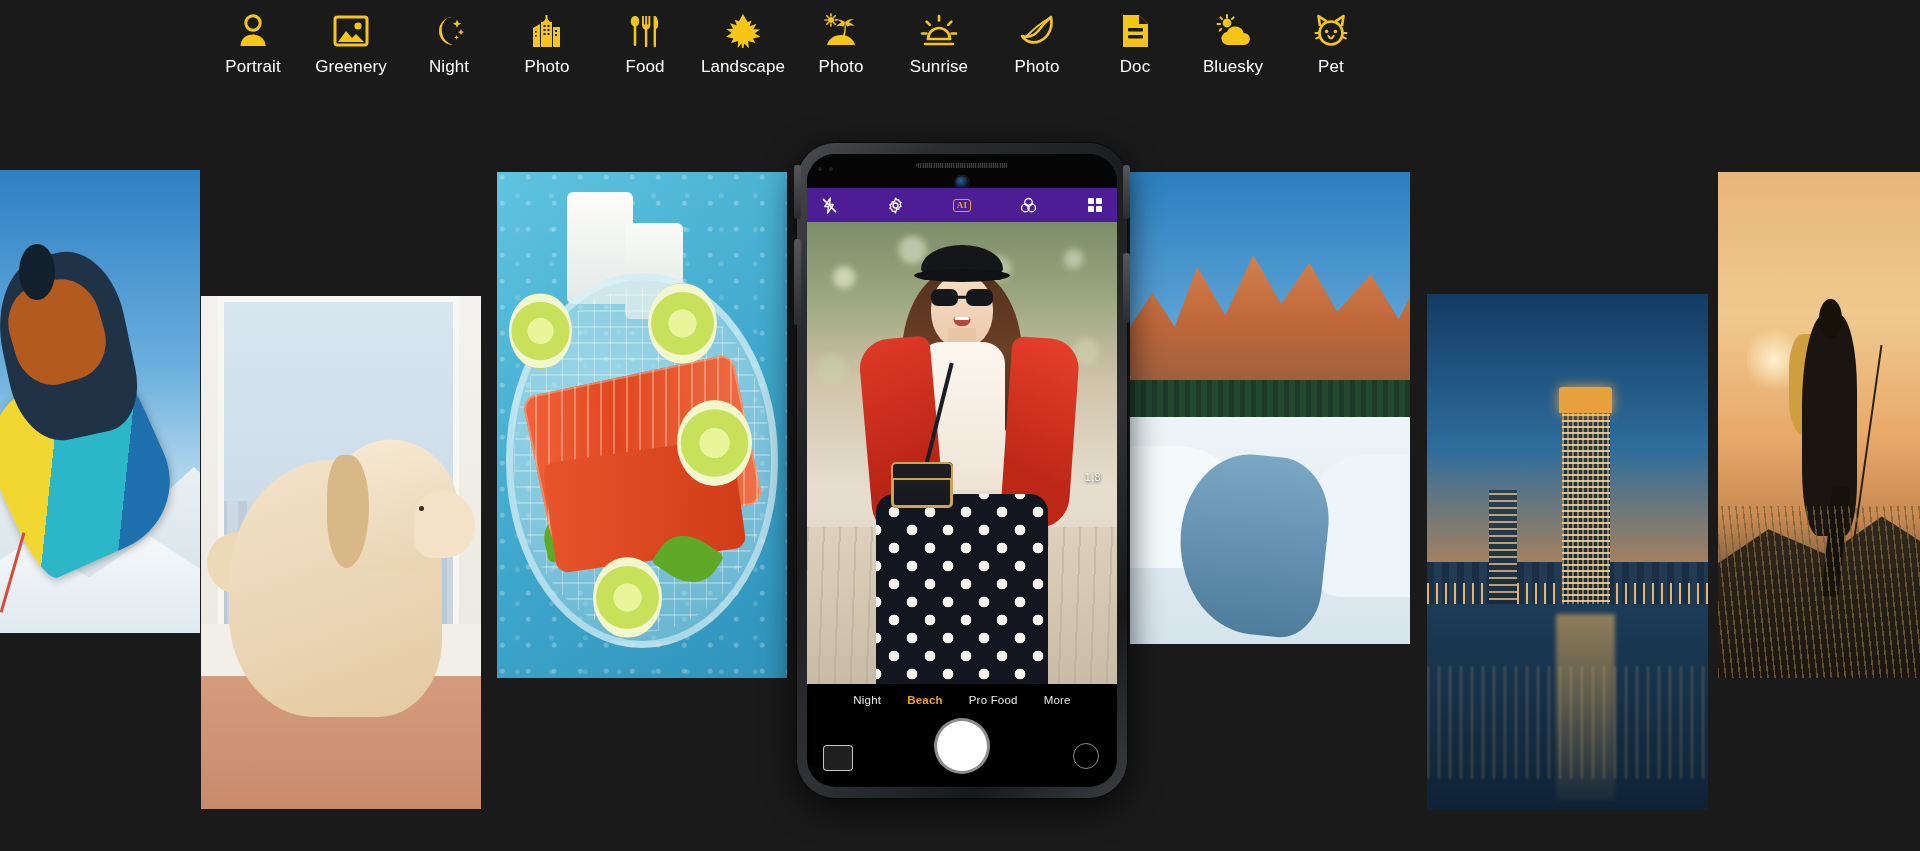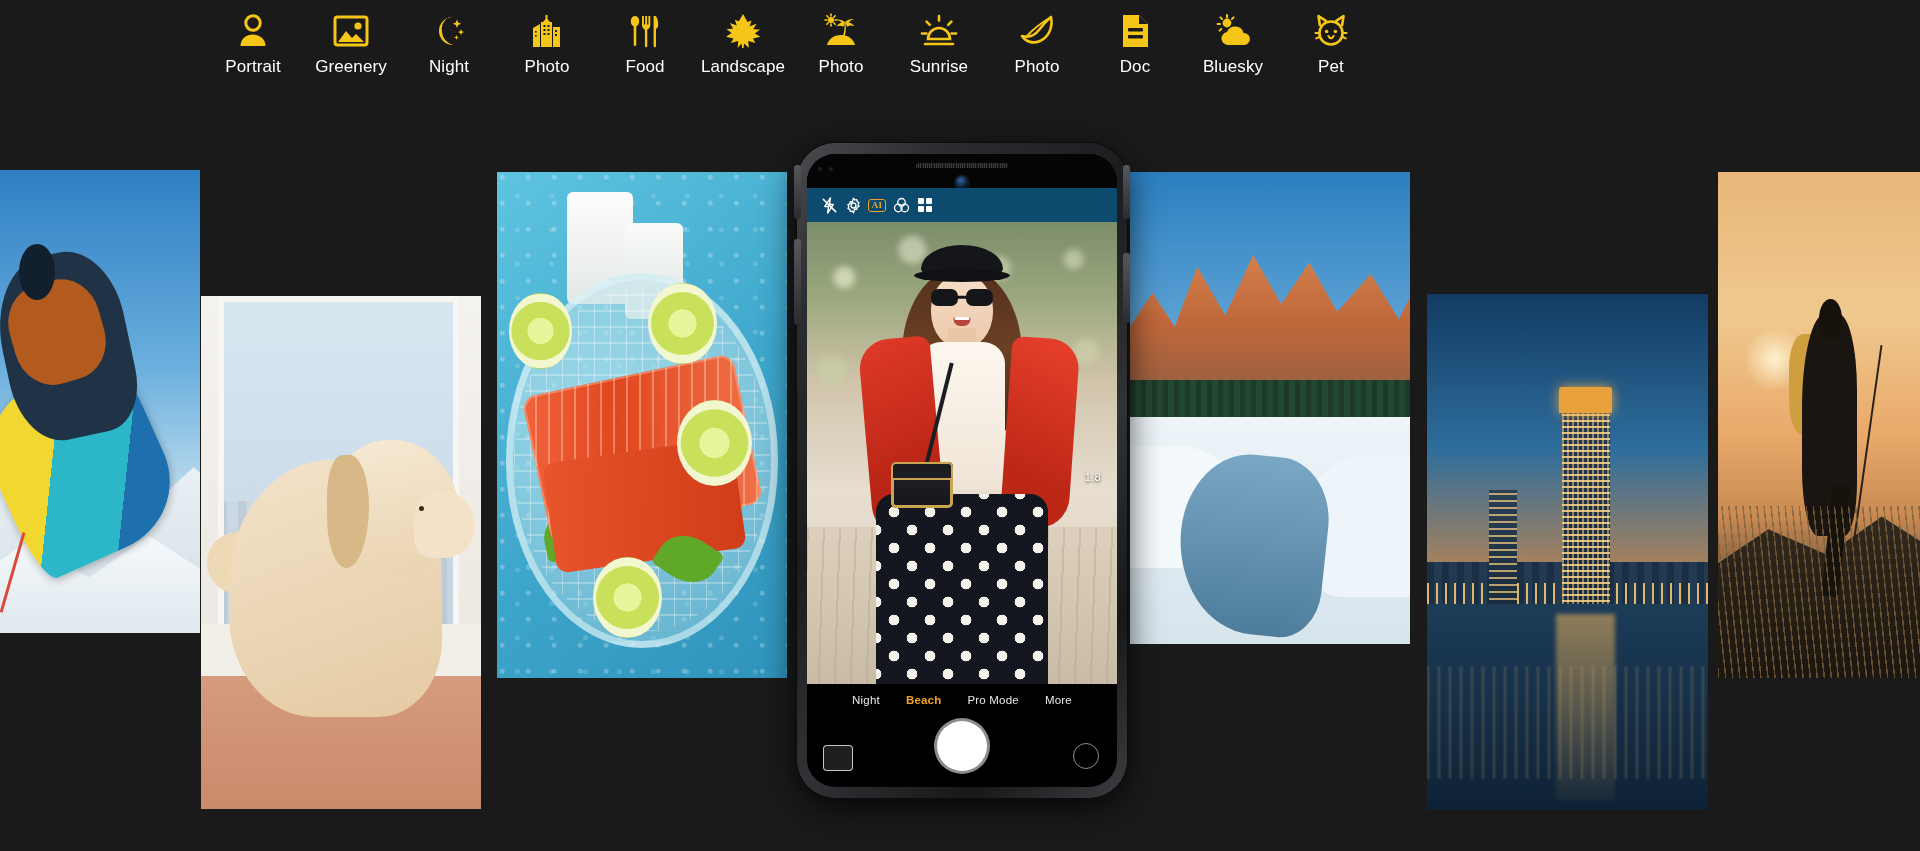--- a/index.html
+++ b/index.html
@@ -189,21 +189,21 @@
   .speaker { position:absolute; top:9px; left:50%; transform:translateX(-50%); width:92px; height:5px;
     border-radius:3px; background:repeating-linear-gradient(90deg,#3c3d40 0 1px,#141517 1px 2.2px); }
   .frontcam { position:absolute; top:22px; left:50%; transform:translateX(-50%); width:13px; height:13px;
     border-radius:50%; background:radial-gradient(circle at 40% 35%, #2f5f9e, #0d1a2d 62%, #05070c);
     box-shadow:0 0 0 1.5px #17181b; }
   .sensor { position:absolute; top:13px; width:4px; height:4px; border-radius:50%; background:#1d1f22; }
   .s1 { left:11px; } .s2 { left:22px; }
 
   #cam-toolbar {
     position:absolute; top:34px; left:0; width:100%; height:34px; z-index:6;
-    display:flex; align-items:center; justify-content:flex-start; background:#0c4a6e;
+    display:flex; align-items:center; justify-content:space-between; background:#4c1d95;
     padding: 0 10px;
     font-family: Liberation Serif, serif;
   }
   .cam-tool { width:24px; height:24px; display:flex; align-items:center; justify-content:center; cursor:pointer; }
   .ai-badge { color:#f0a02a; border:1.6px solid #f0a02a; border-radius:3px;
     font-size:9px; font-weight:700; padding:1px 3px; line-height:1; letter-spacing:.3px; }
 
   #viewfinder {
     position:absolute; top:68px; left:0; width:100%; height:462px; overflow:hidden; background:#d9cfc4;
   }
@@ -639,21 +639,21 @@
         <div class="m-strap"></div>
         <div class="m-bag"></div>
         <div class="m-bagflap"></div>
 
         <span class="zoom-badge">1.8</span>
       </div>
 
       <div id="cam-modes">
         <span class="mode">Night</span>
         <span class="mode active">Beach</span>
-        <span class="mode">Pro Mode</span>
+        <span class="mode">Pro Food</span>
         <span class="mode">More</span>
       </div>
 
       <div id="shutter-row">
         <div id="shutter"></div>
       </div>
       <div id="gallery-thumb"></div>
       <div id="flip-cam"></div>
 
     </div>

